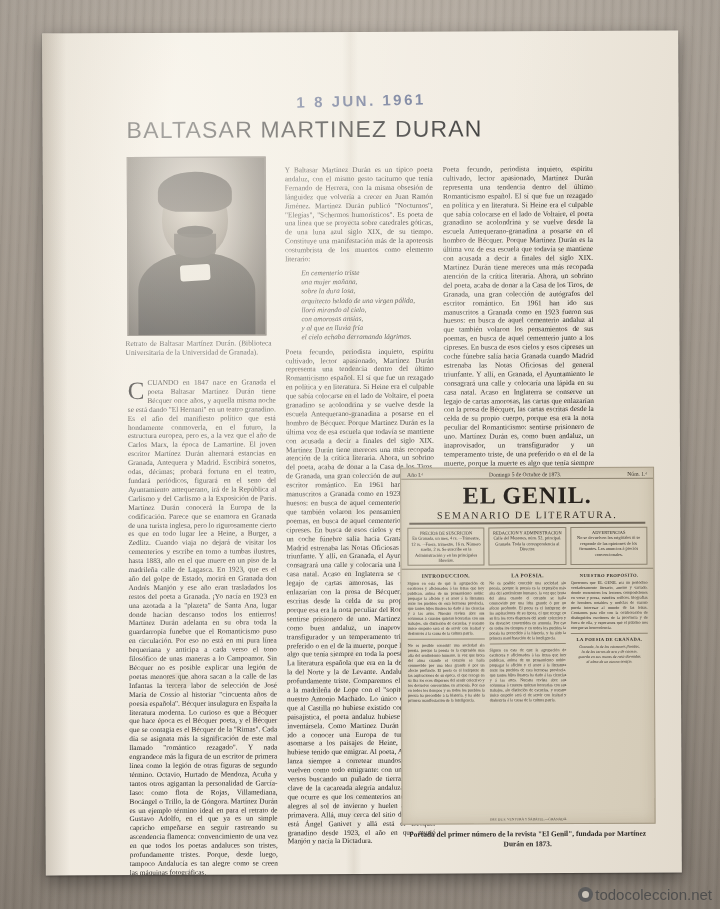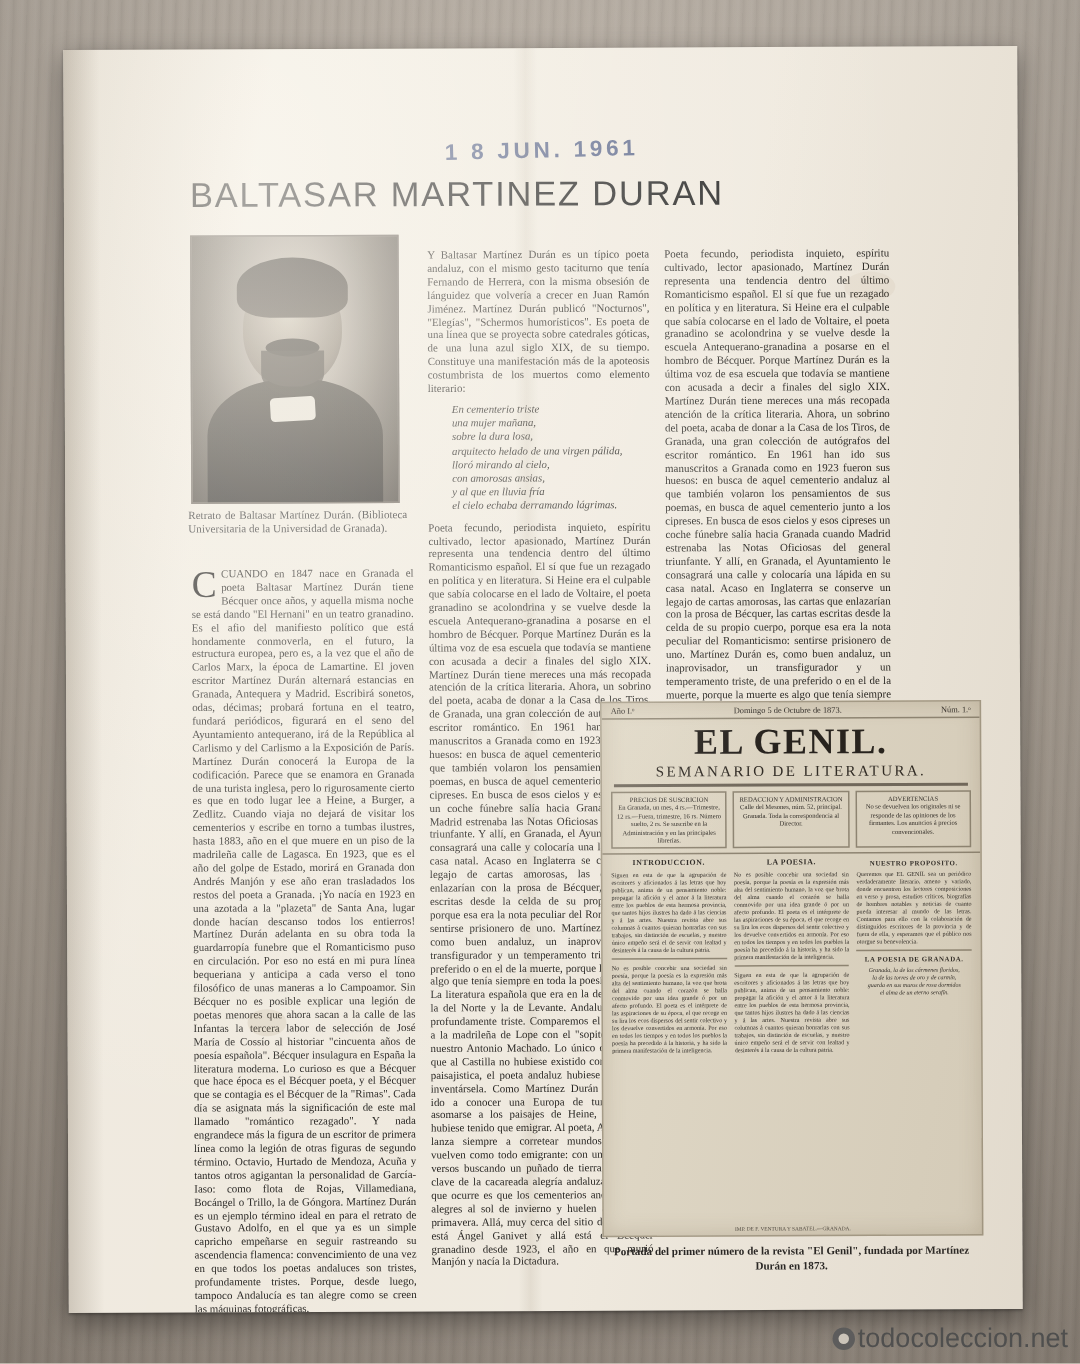--- a/index.html
+++ b/index.html
@@ -317,21 +317,21 @@
 
   
   .watermark {
     position: absolute;
     right: 8px;
     bottom: 6px;
     display: flex;
     align-items: center;
     gap: 2px;
     font-family: "Liberation Sans", sans-serif;
-    font-size: 18px;
+    font-size: 15px;
     color: #4d4d4d;
     opacity: 0.95;
     z-index: 20;
     justify-content: flex-end;
   }
   .wm-logo {
     width: 15px; height: 15px;
     border-radius: 50%;
     background: #5b5b5b;
     position: relative;

